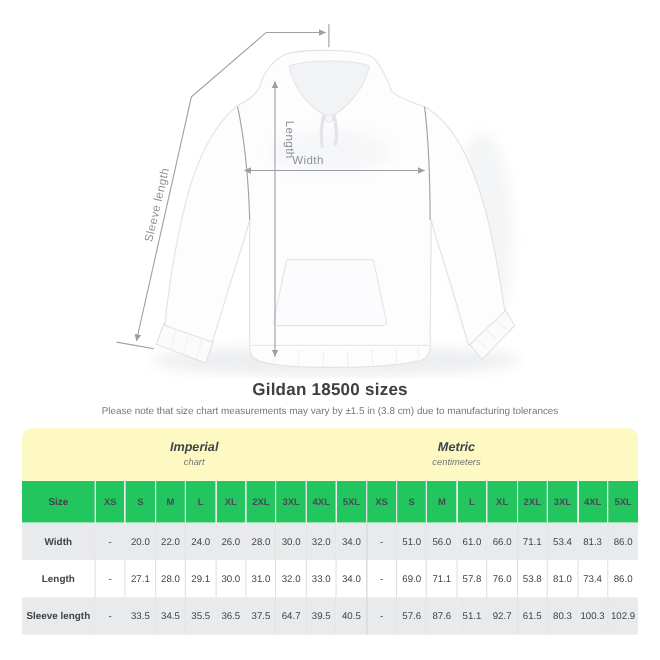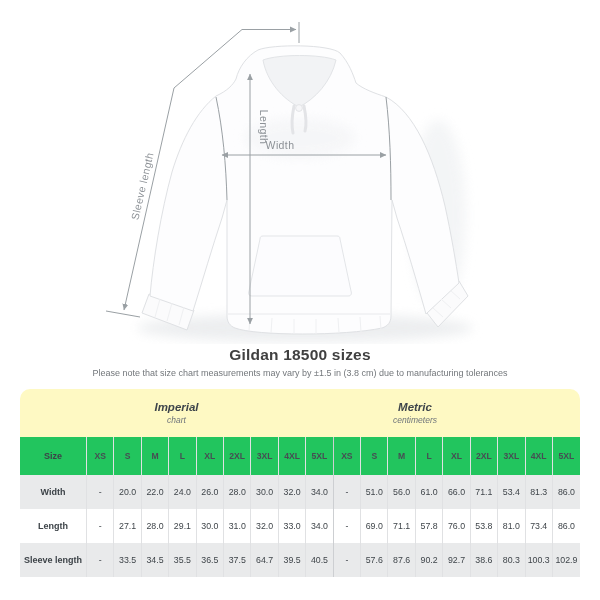--- a/index.html
+++ b/index.html
@@ -187,23 +187,23 @@
             <td class="val">34.5</td>
             <td class="val">35.5</td>
             <td class="val">36.5</td>
             <td class="val">37.5</td>
             <td class="val">64.7</td>
             <td class="val">39.5</td>
             <td class="val">40.5</td>
             <td class="val group-start">-</td>
             <td class="val">57.6</td>
             <td class="val">87.6</td>
-            <td class="val">90.2</td>
+            <td class="val">51.1</td>
             <td class="val">92.7</td>
-            <td class="val">38.6</td>
+            <td class="val">61.5</td>
             <td class="val">80.3</td>
             <td class="val">100.3</td>
             <td class="val">102.9</td>
           </tr>
         </tbody>
     </table>
   </div>
 
 </div>
 

